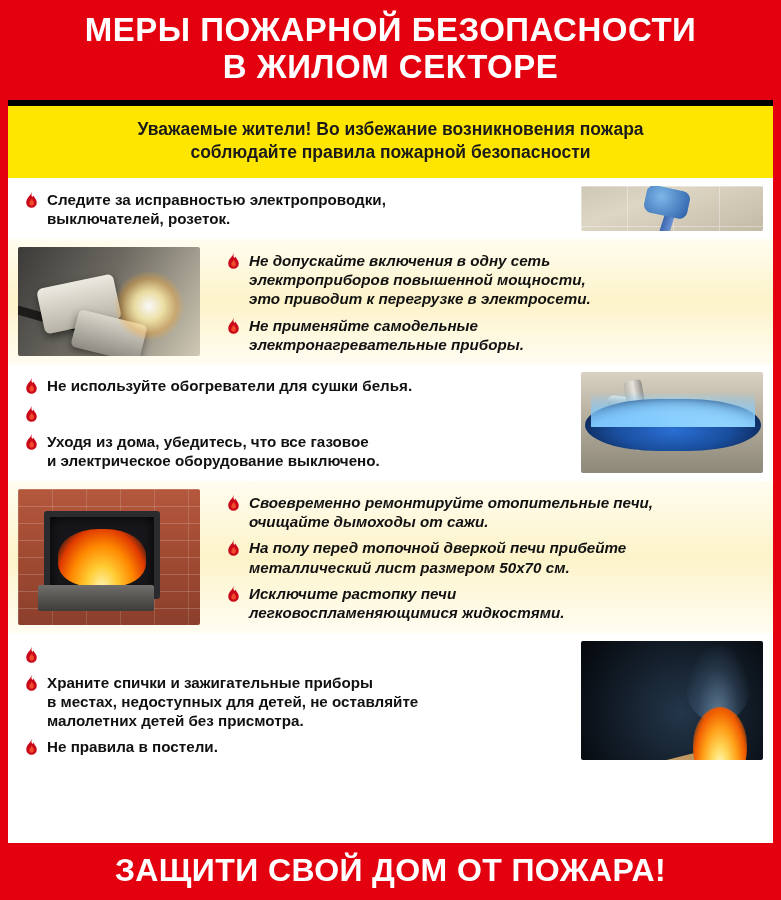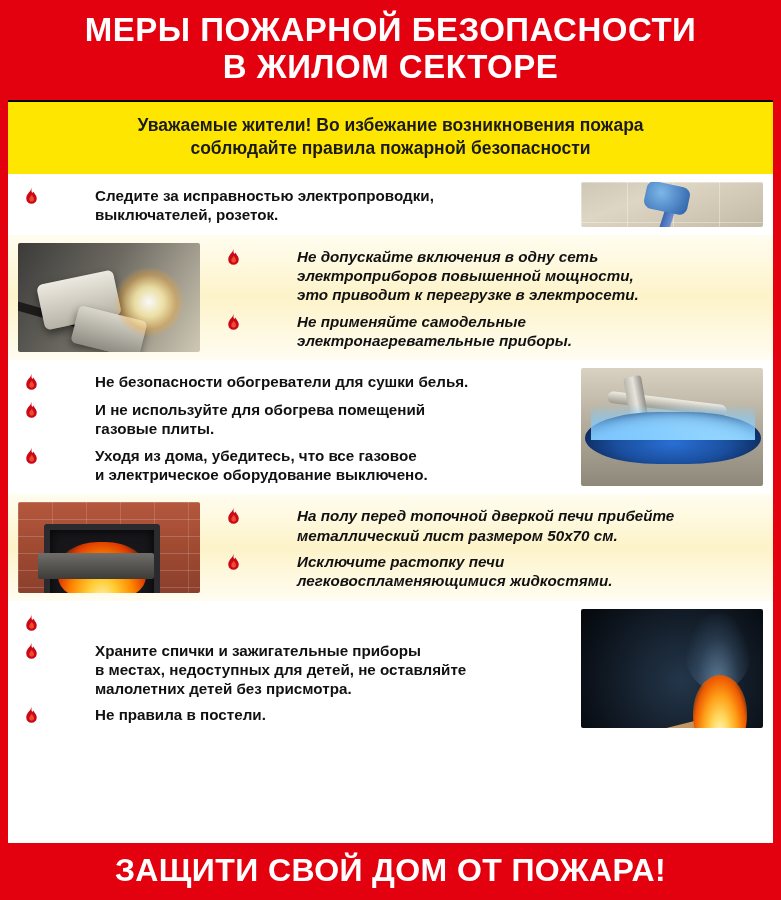--- a/index.html
+++ b/index.html
@@ -39,21 +39,21 @@
     line-height: 1.12;
     text-transform: uppercase;
   }
   
   .subheader {
     background: #ffe600;
     color: #1a1a1a;
     text-align: center;
     padding: 12px 26px 14px 26px;
     flex: 0 0 auto;
-    border-top: 2px solid #000000;
+    border-top: 6px solid #000000;
   }
   .subheader-line {
     font-size: 17.5px;
     font-weight: bold;
     line-height: 1.32;
   }
   
   .sections {
     flex: 1 1 auto;
     display: flex;
@@ -84,21 +84,20 @@
     width: 182px;
     position: relative;
     overflow: hidden;
     margin: 8px 10px;
     border-radius: 2px;
   }
   .bullet-row {
     display: flex;
     align-items: flex-start;
     margin-bottom: 7px;
-    gap: 48px;
   }
   .bullet-row:last-child { margin-bottom: 0; }
   .flame {
     flex: 0 0 auto;
     width: 15px;
     height: 20px;
     margin-right: 8px;
     margin-top: 1px;
   }
   .bullet-text {
@@ -369,28 +368,27 @@
       </div>
     </div>
 
     <div class="section sec-white">
       <div class="sec-text">
         <div class="bullet-row">
           <svg class="flame" viewBox="0 0 20 26">
             <path d="M10 0C10 6 3 8 3 15a7 7 0 0 0 14 0c0-5-4-6-4-10 0 3-3 3-3 0 0-2 0-4 0-5z" fill="#c9081a"></path>
             <path d="M10 9c0 3-3 4-3 7a3.2 3.2 0 0 0 6.4 0c0-3-2.2-3.5-2.2-5.5-.6 1.2-1.2 1-1.2-1.5z" fill="#f04a2a"></path>
           </svg>
-          <div class="bullet-text">Не безопасности обогреватели для сушки белья.</div>
-        </div>
-        <div class="bullet-row">
-          <svg class="flame" viewBox="0 0 20 26">
-            <path d="M10 0C10 6 3 8 3 15a7 7 0 0 0 14 0c0-5-4-6-4-10 0 3-3 3-3 0 0-2 0-4 0-5z" fill="#c9081a"></path>
-            <path d="M10 9c0 3-3 4-3 7a3.2 3.2 0 0 0 6.4 0c0-3-2.2-3.5-2.2-5.5-.6 1.2-1.2 1-1.2-1.5z" fill="#f04a2a"></path>
-          </svg>
-          <div class="bullet-text">И не используйте для обогрева помещений<br>газовые плиты.</div>
+          <div class="bullet-text">Не используйте обогреватели для сушки белья.</div>
+        </div>
+        <div class="bullet-row">
+          <svg class="flame" viewBox="0 0 20 26">
+            <path d="M10 0C10 6 3 8 3 15a7 7 0 0 0 14 0c0-5-4-6-4-10 0 3-3 3-3 0 0-2 0-4 0-5z" fill="#c9081a"></path>
+            <path d="M10 9c0 3-3 4-3 7a3.2 3.2 0 0 0 6.4 0c0-3-2.2-3.5-2.2-5.5-.6 1.2-1.2 1-1.2-1.5z" fill="#f04a2a"></path>
+          </svg>
         </div>
         <div class="bullet-row">
           <svg class="flame" viewBox="0 0 20 26">
             <path d="M10 0C10 6 3 8 3 15a7 7 0 0 0 14 0c0-5-4-6-4-10 0 3-3 3-3 0 0-2 0-4 0-5z" fill="#c9081a"></path>
             <path d="M10 9c0 3-3 4-3 7a3.2 3.2 0 0 0 6.4 0c0-3-2.2-3.5-2.2-5.5-.6 1.2-1.2 1-1.2-1.5z" fill="#f04a2a"></path>
           </svg>
           <div class="bullet-text">Уходя из дома, убедитесь, что все газовое<br>и электрическое оборудование выключено.</div>
         </div>
       </div>
       <div class="sec-photo">
@@ -403,20 +401,27 @@
       </div>
     </div>
 
     <div class="section sec-cream reverse">
       <div class="sec-text">
         <div class="bullet-row">
           <svg class="flame" viewBox="0 0 20 26">
             <path d="M10 0C10 6 3 8 3 15a7 7 0 0 0 14 0c0-5-4-6-4-10 0 3-3 3-3 0 0-2 0-4 0-5z" fill="#c9081a"></path>
             <path d="M10 9c0 3-3 4-3 7a3.2 3.2 0 0 0 6.4 0c0-3-2.2-3.5-2.2-5.5-.6 1.2-1.2 1-1.2-1.5z" fill="#f04a2a"></path>
           </svg>
+          <div class="bullet-text">Своевременно ремонтируйте отопительные печи,<br>очищайте дымоходы от сажи.</div>
+        </div>
+        <div class="bullet-row">
+          <svg class="flame" viewBox="0 0 20 26">
+            <path d="M10 0C10 6 3 8 3 15a7 7 0 0 0 14 0c0-5-4-6-4-10 0 3-3 3-3 0 0-2 0-4 0-5z" fill="#c9081a"></path>
+            <path d="M10 9c0 3-3 4-3 7a3.2 3.2 0 0 0 6.4 0c0-3-2.2-3.5-2.2-5.5-.6 1.2-1.2 1-1.2-1.5z" fill="#f04a2a"></path>
+          </svg>
           <div class="bullet-text">На полу перед топочной дверкой печи прибейте<br>металлический лист размером 50х70 см.</div>
         </div>
         <div class="bullet-row">
           <svg class="flame" viewBox="0 0 20 26">
             <path d="M10 0C10 6 3 8 3 15a7 7 0 0 0 14 0c0-5-4-6-4-10 0 3-3 3-3 0 0-2 0-4 0-5z" fill="#c9081a"></path>
             <path d="M10 9c0 3-3 4-3 7a3.2 3.2 0 0 0 6.4 0c0-3-2.2-3.5-2.2-5.5-.6 1.2-1.2 1-1.2-1.5z" fill="#f04a2a"></path>
           </svg>
           <div class="bullet-text">Исключите растопку печи<br>легковоспламеняющимися жидкостями.</div>
         </div>
       </div>

